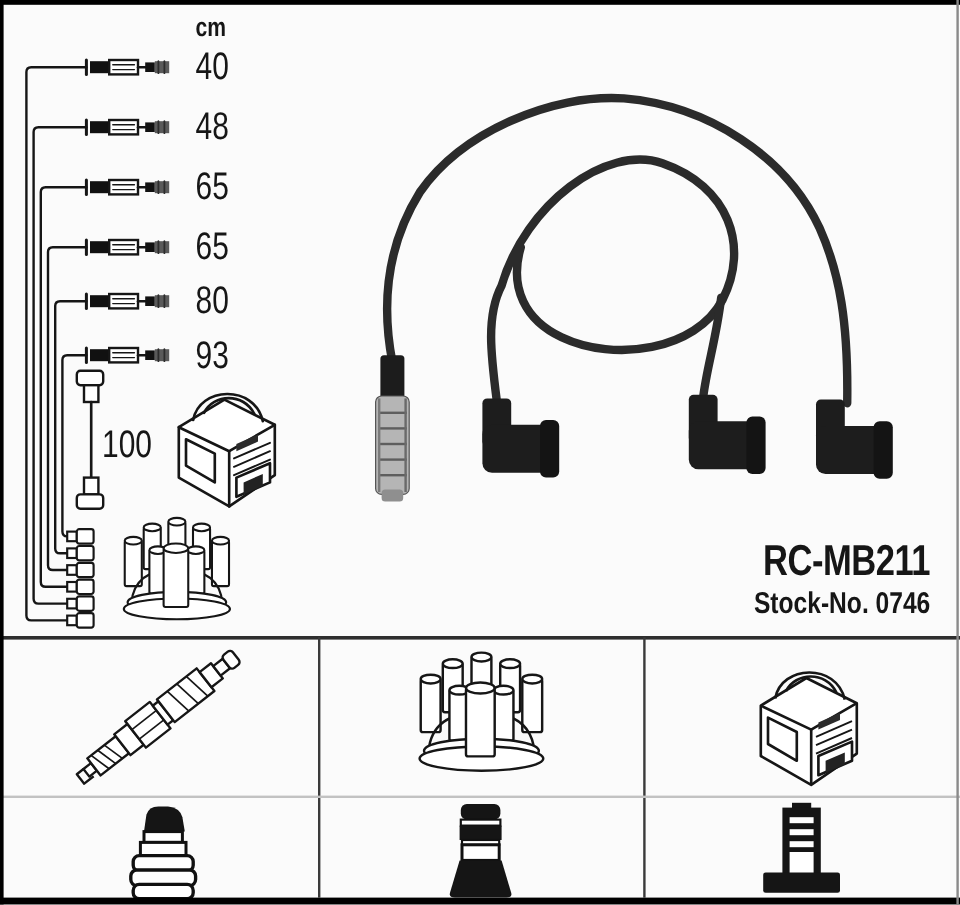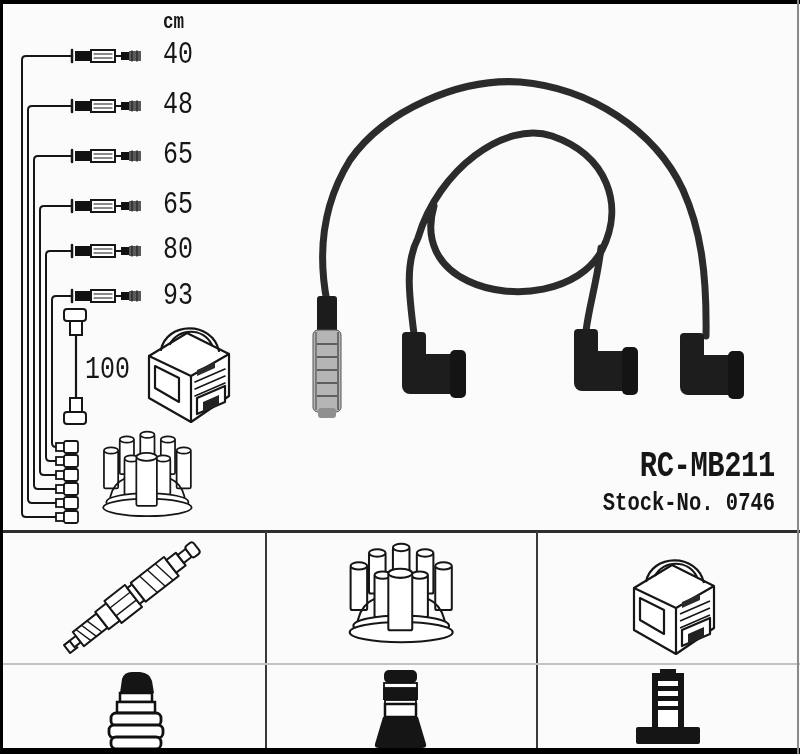--- a/index.html
+++ b/index.html
@@ -1,18 +1,18 @@
 <!DOCTYPE html>
 <html><head>
 <meta charset="utf-8">
 <style>
   html,body{margin:0;padding:0;background:#e8e8e8;}
   .page{
     position:relative;width:800px;height:754px;background:#fbfbfb;
-    font-family:Liberation Mono, monospace;color:#1a1a1a;overflow:hidden;
+    font-family:Liberation Sans, sans-serif;color:#1a1a1a;overflow:hidden;
   }
   .edge{position:absolute;background:#000;}
   .edge.top{left:0;top:0;width:800px;height:4px;}
   .edge.left{left:0;top:0;width:3px;height:754px;}
   .edge.bottom{left:0;top:748px;width:800px;height:6px;}
   .edge.right{left:797px;top:0;width:2px;height:754px;background:#8a8a8a;}
   svg.art{position:absolute;left:0;top:0;width:800px;height:754px;}
   .lbl{position:absolute;line-height:1;white-space:nowrap;color:#161616;}
   .unit{font-size:22px;font-weight:700;transform:scaleX(.8);transform-origin:left top;}
   .num{font-size:32px;font-weight:400;transform:scaleX(.78);transform-origin:left top;}

